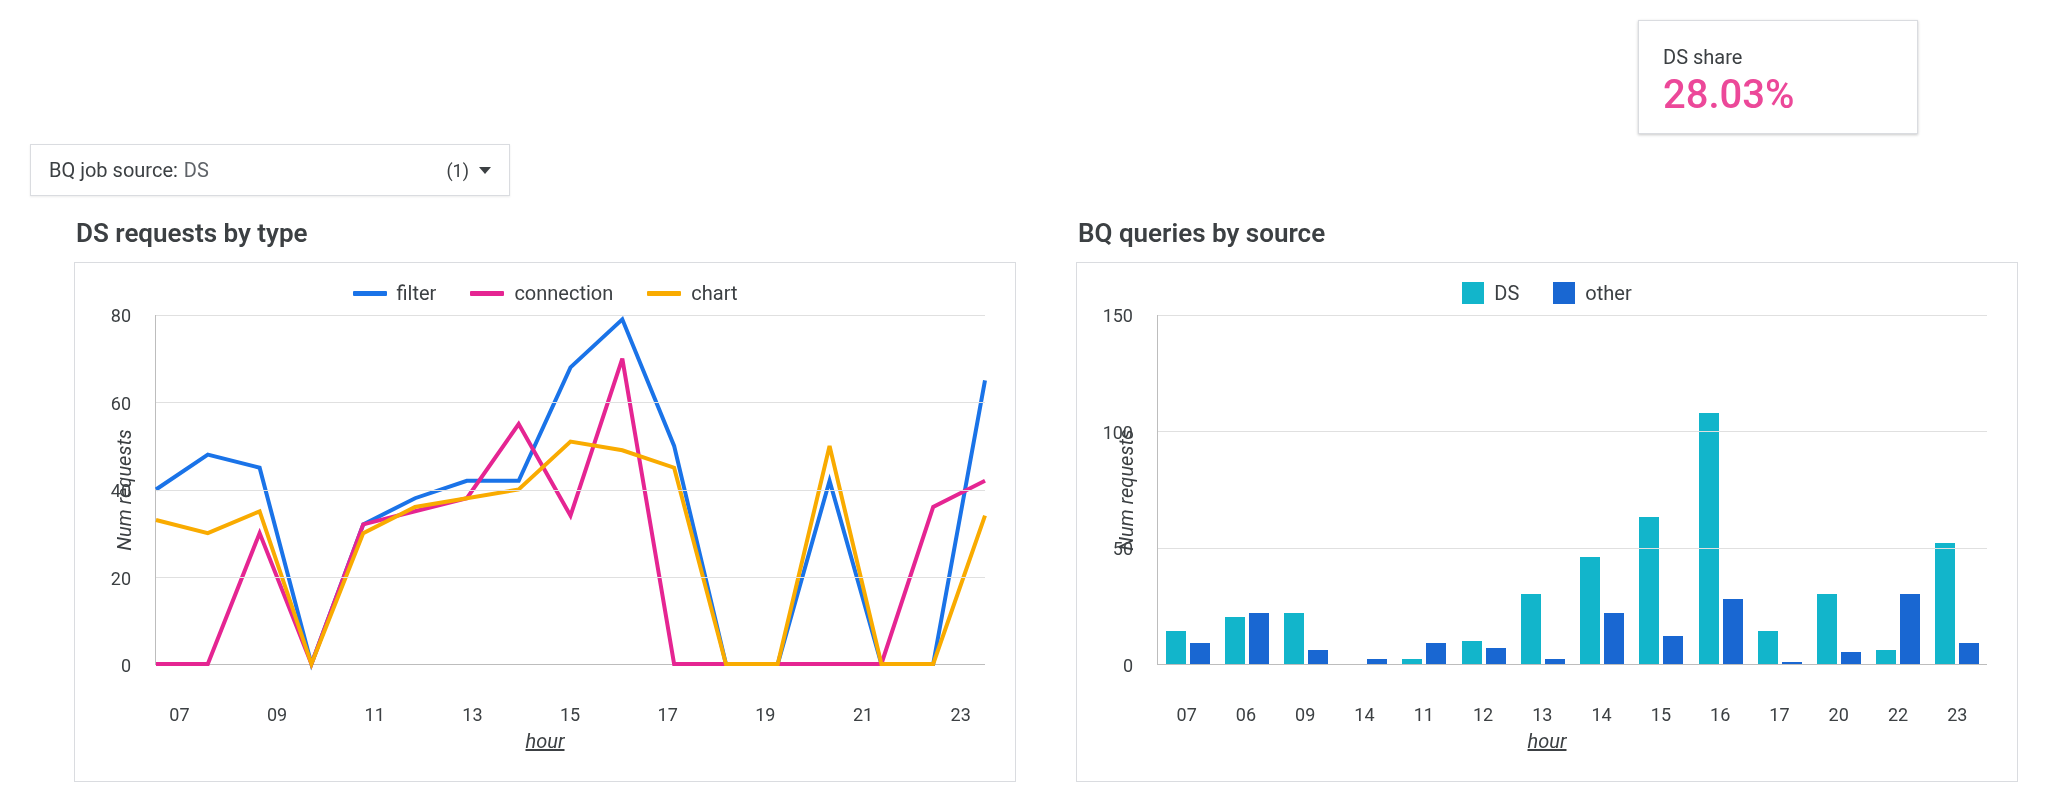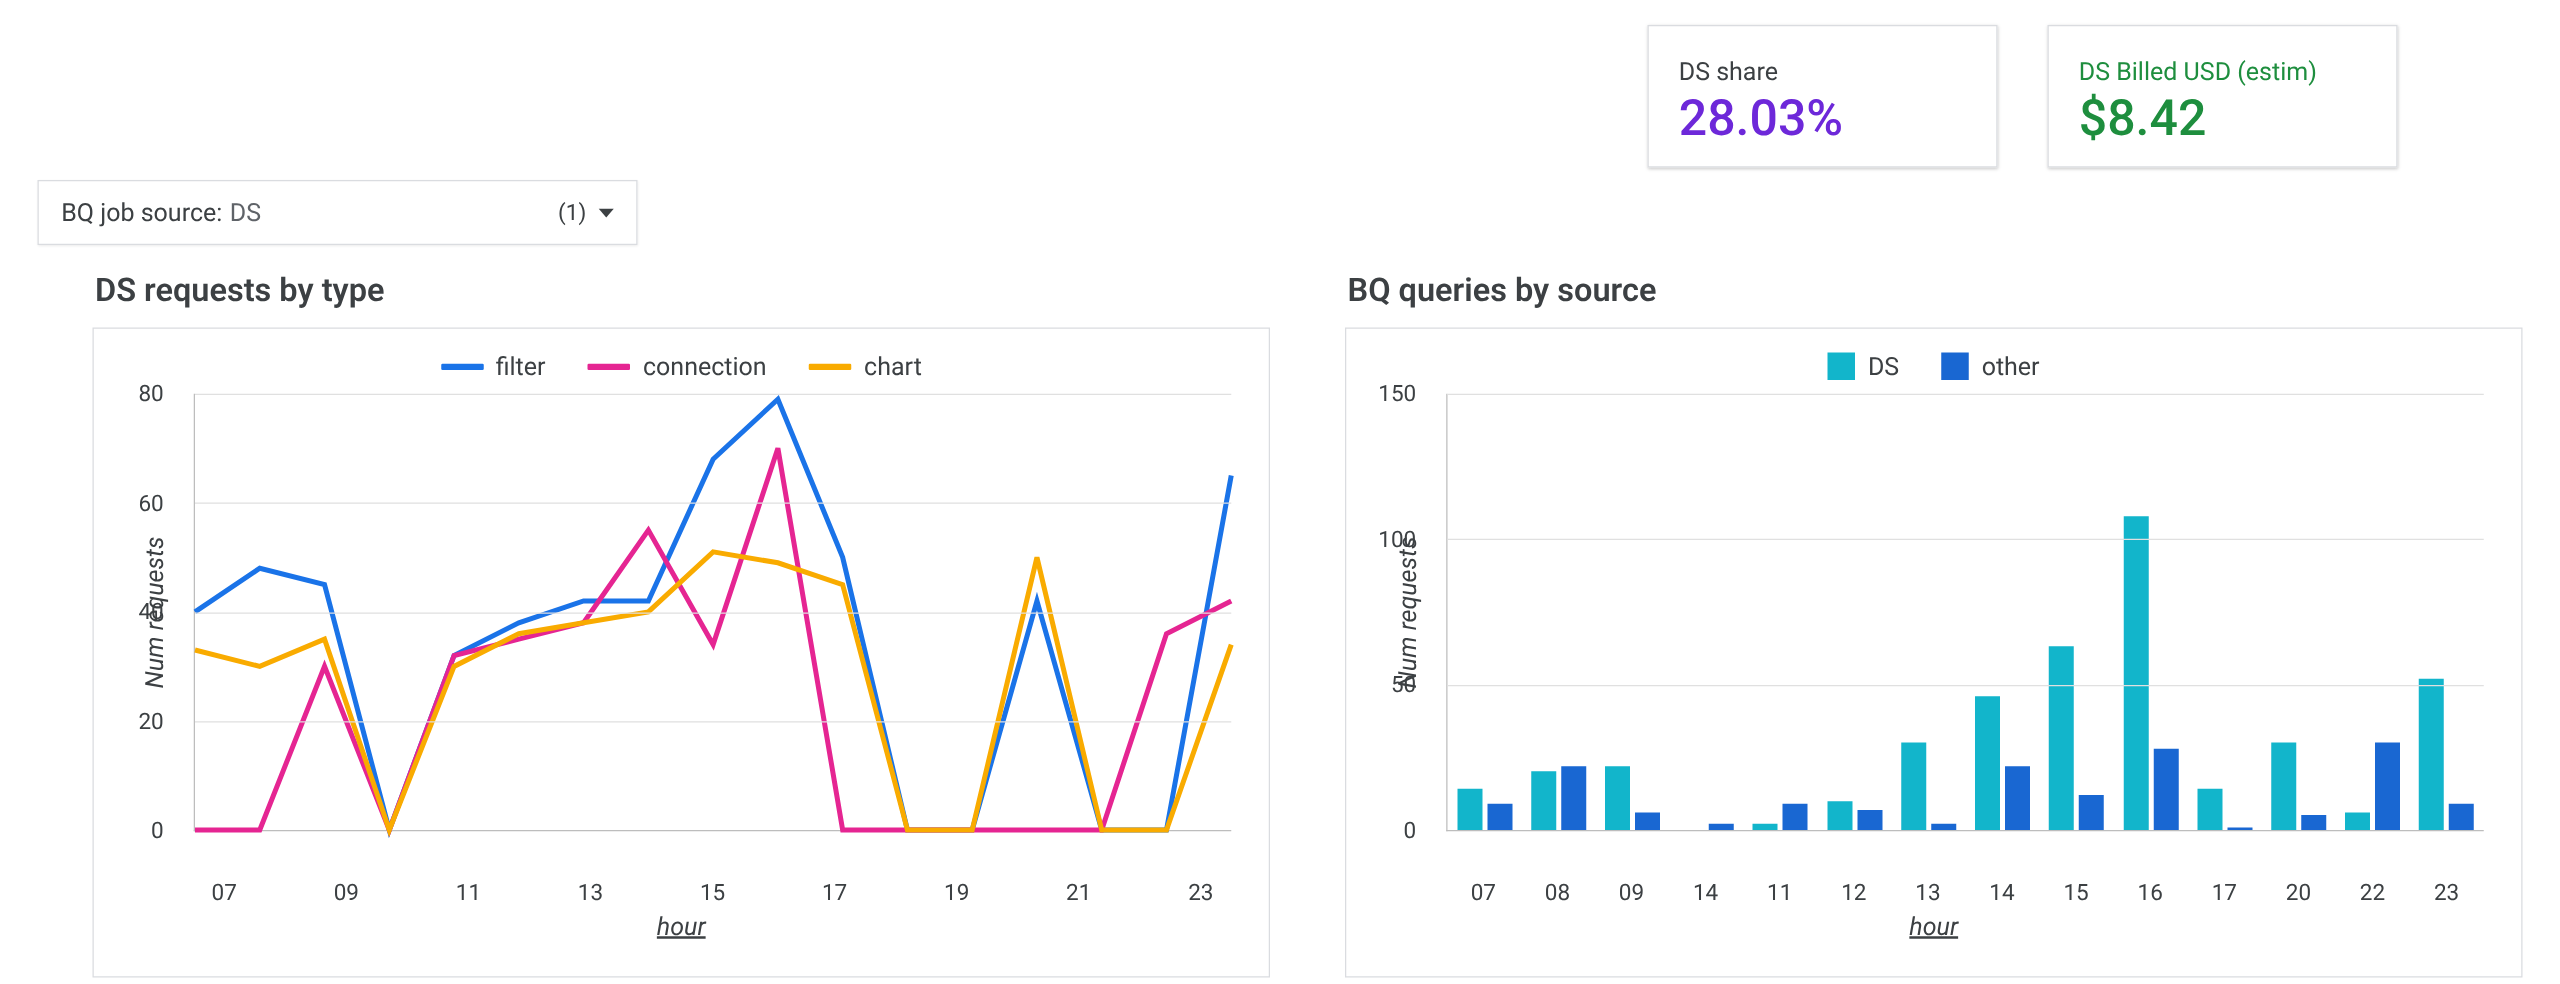--- a/index.html
+++ b/index.html
@@ -32,21 +32,21 @@
   }
   .kpi-label {
     font-size: 20px;
     font-weight: 400;
     margin-bottom: 4px;
     color: #3c4043;
   }
   .kpi-value {
     font-size: 40px;
     font-weight: 500;
-    color: #6d28d9;
+    color: #ec4899;
     line-height: 1.1;
   }
   .kpi-card.green .kpi-label { color: #1e8e3e; }
   .kpi-card.green .kpi-value { color: #1e8e3e; }
 
   .filter-bar {
     margin-top: 6px;
     margin-bottom: 22px;
   }
   .filter-pill {
@@ -171,24 +171,20 @@
 </style>
 </head>
 <body>
 
 <div class="canvas">
 
   <div class="top-row">
     <div class="kpi-card">
       <div class="kpi-label">DS share</div>
       <div class="kpi-value">28.03%</div>
-    </div>
-    <div class="kpi-card green">
-      <div class="kpi-label">DS Billed USD (estim)</div>
-      <div class="kpi-value">$8.42</div>
     </div>
   </div>
 
   <div class="filter-bar">
     <div class="filter-pill">
       <span class="left">
         <span class="label">BQ job source:</span>
         <span class="value">DS</span>
       </span>
       <span class="right">
@@ -344,21 +340,21 @@
                     <div class="bar" style="background: rgb(25, 103, 210); height: 6%;"></div>
                   </div>
                 </div>
             <div class="hline" style="top: 66.6667%;"></div>
                 <div class="hline" style="top: 33.3333%;"></div>
                 <div class="hline" style="top: 0%;"></div>
               </div>
           </div>
           <div class="x-axis" id="right-x-axis">
               <div class="x-tick">07</div>
-              <div class="x-tick">08</div>
+              <div class="x-tick">06</div>
               <div class="x-tick">09</div>
               <div class="x-tick">14</div>
               <div class="x-tick">11</div>
               <div class="x-tick">12</div>
               <div class="x-tick">13</div>
               <div class="x-tick">14</div>
               <div class="x-tick">15</div>
               <div class="x-tick">16</div>
               <div class="x-tick">17</div>
               <div class="x-tick">20</div>

